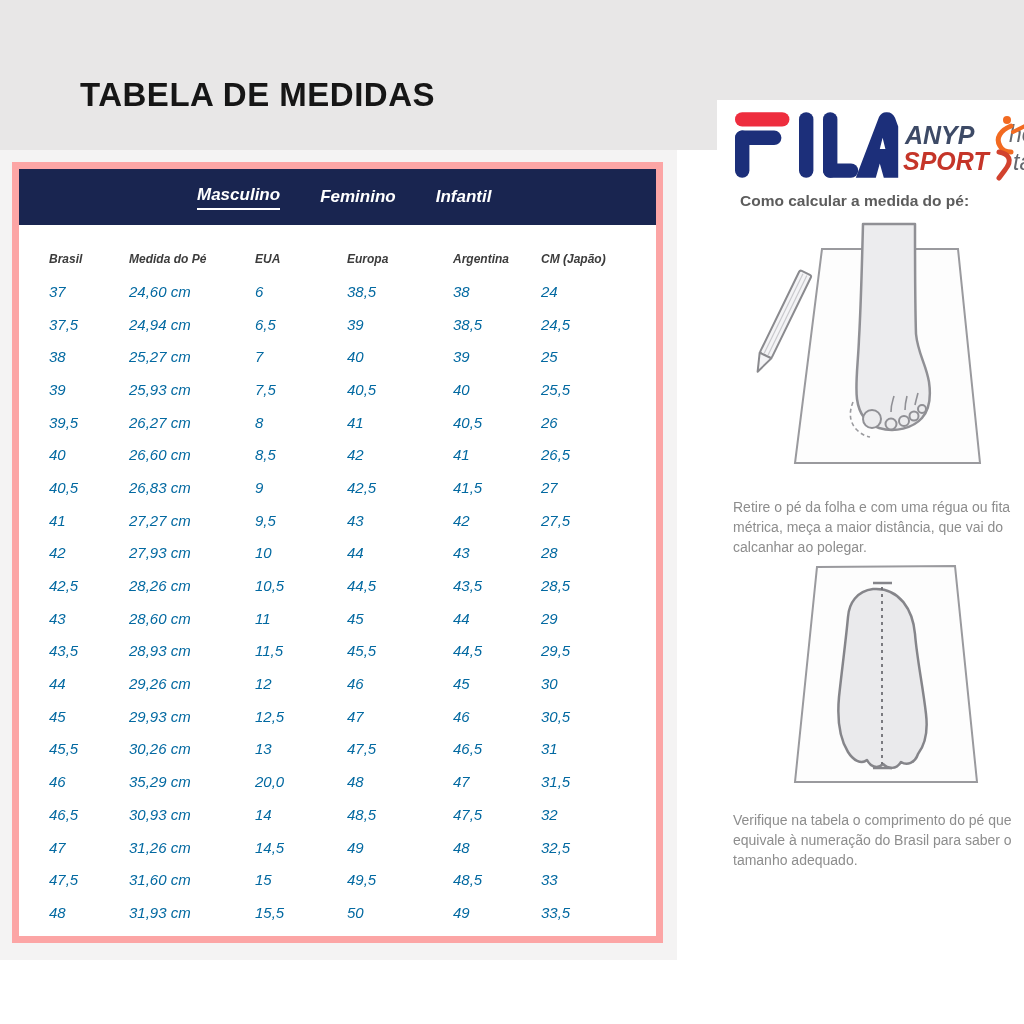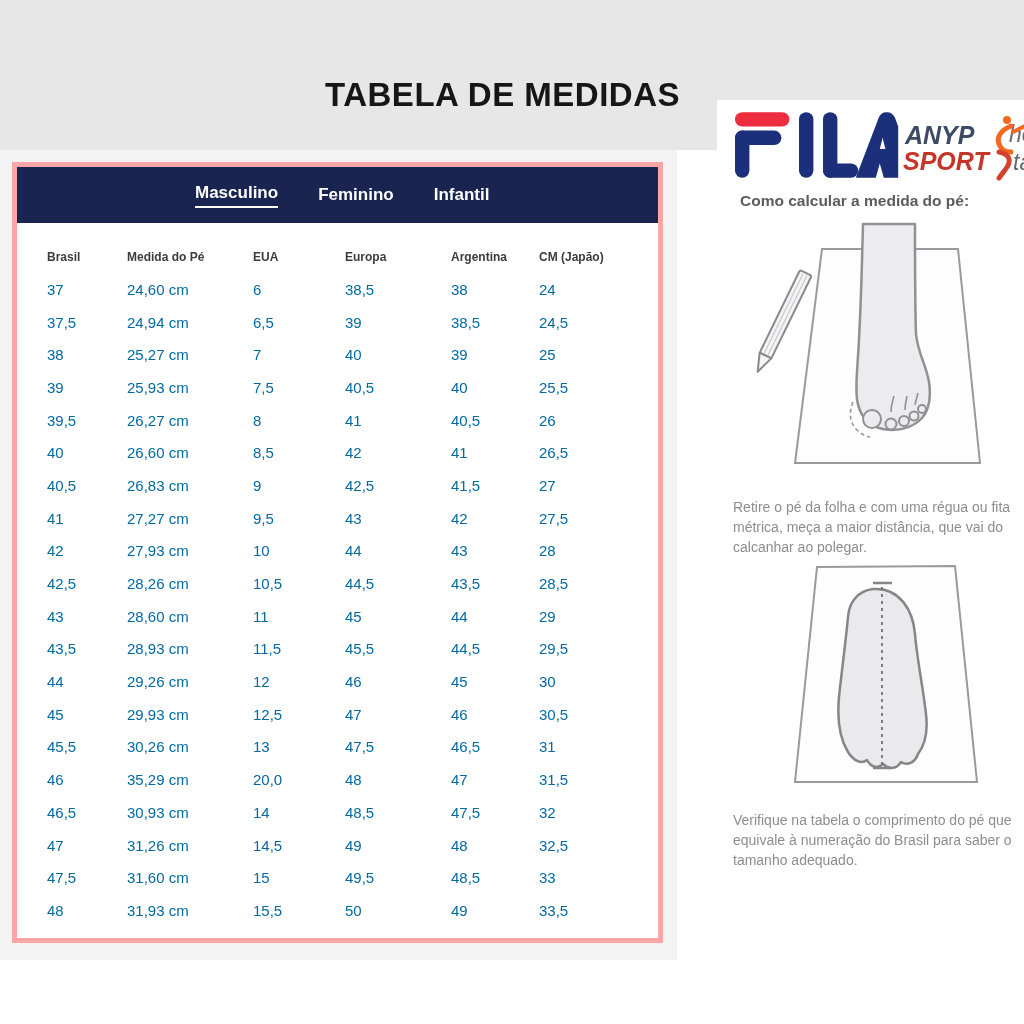--- a/index.html
+++ b/index.html
@@ -8,28 +8,28 @@
     background:#ffffff;
     font-family:"Liberation Sans", sans-serif;
     -webkit-font-smoothing:antialiased;
   }
   
   .top-band{position:absolute;left:0;top:0;width:1024px;height:150px;background:#e8e7e7;}
   .left-bg{position:absolute;left:0;top:150px;width:677px;height:810px;background:#f4f3f3;}
 
   
   .page-title{
-    position:absolute;left:80px;top:76px;width:600px;text-align:right;
+    position:absolute;left:80px;top:76px;width:600px;text-align:left;
     font-size:33px;font-weight:700;color:#161616;letter-spacing:.5px;
   }
 
   
   .table-card{
     position:absolute;left:12px;top:162px;width:651px;height:781px;
-    background:#ffffff;border:5px solid #fca5a5;box-sizing:border-box;
+    background:#ffffff;border:7px solid #fca5a5;box-sizing:border-box;font-style:italic;
   }
   .table-tabs{
     height:56px;background:#192550;display:flex;align-items:center;
     padding-left:178px;gap:40px;
   }
   .tab{color:#ffffff;font-weight:700;font-size:17px;cursor:pointer;}
   .tab.active{border-bottom:2px solid #ffffff;padding-bottom:3px;}
 
   .thead,.trow{
     display:grid;grid-template-columns:80px 126px 92px 106px 88px 1fr;

